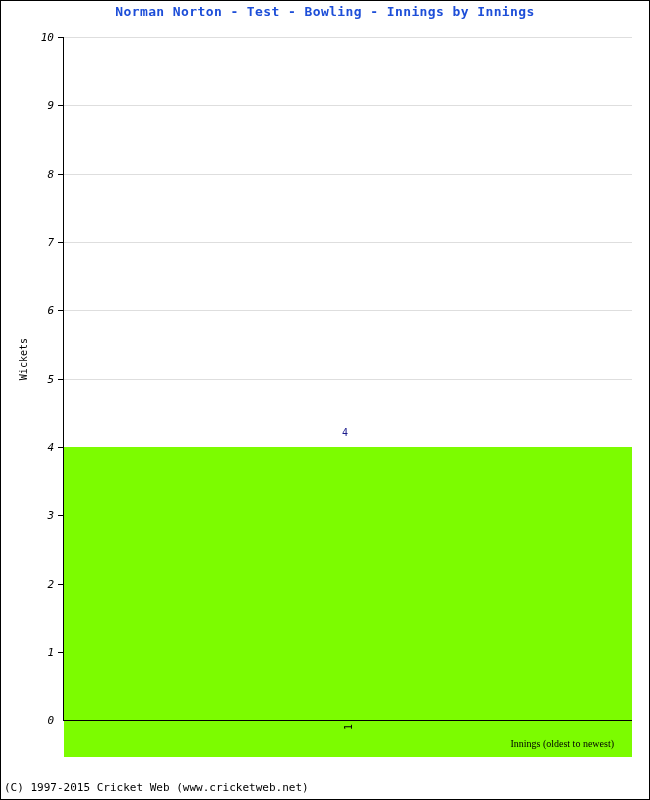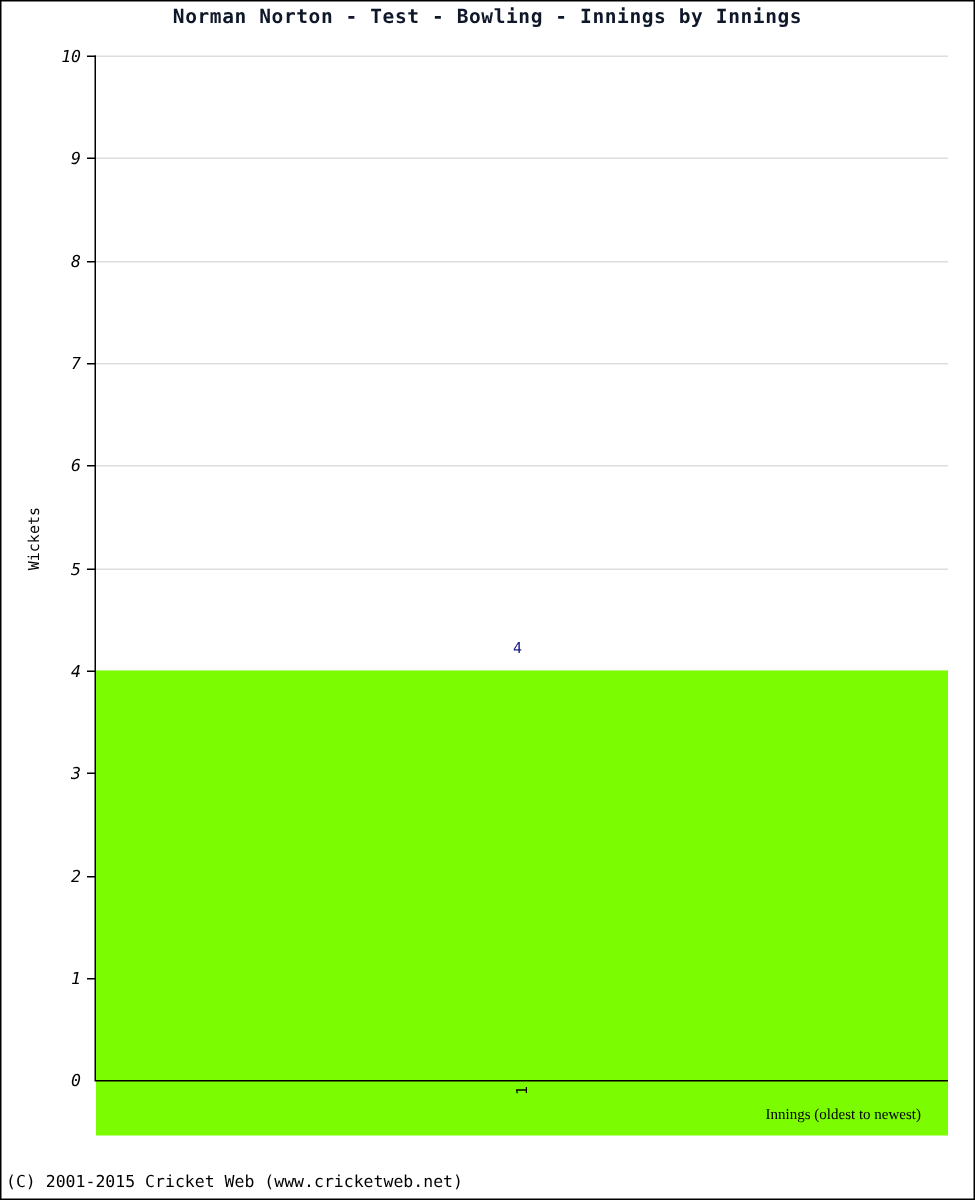--- a/index.html
+++ b/index.html
@@ -31,21 +31,21 @@
   }
   
   #chart-title {
     position: absolute;
     left: 0;
     top: 4px;
     width: 650px;
     text-align: center;
     font-size: 13px;
     font-weight: bold;
-    color: #0f172a;
+    color: #1d4ed8;
     letter-spacing: 0.4px;
     white-space: nowrap;
   }
   
   #plot-area {
     position: absolute;
     left: 64px;
     top: 37px;
     width: 568px;
     height: 683px;
@@ -206,15 +206,15 @@
   </div>
 
   <div class="bar-value-label" style="left:325px; top:428px; width:40px;">4</div>
 
   <div class="x-tick-label" style="left:344px;">1</div>
 
   <div id="y-axis-title">Wickets</div>
 
   <div id="x-axis-title">Innings (oldest to newest)</div>
 
-  <div id="footer-copyright">(C) 2001-2015 Cricket Web (www.cricketweb.net)</div>
+  <div id="footer-copyright">(C) 1997-2015 Cricket Web (www.cricketweb.net)</div>
 
 </div>
 
 </body></html>

